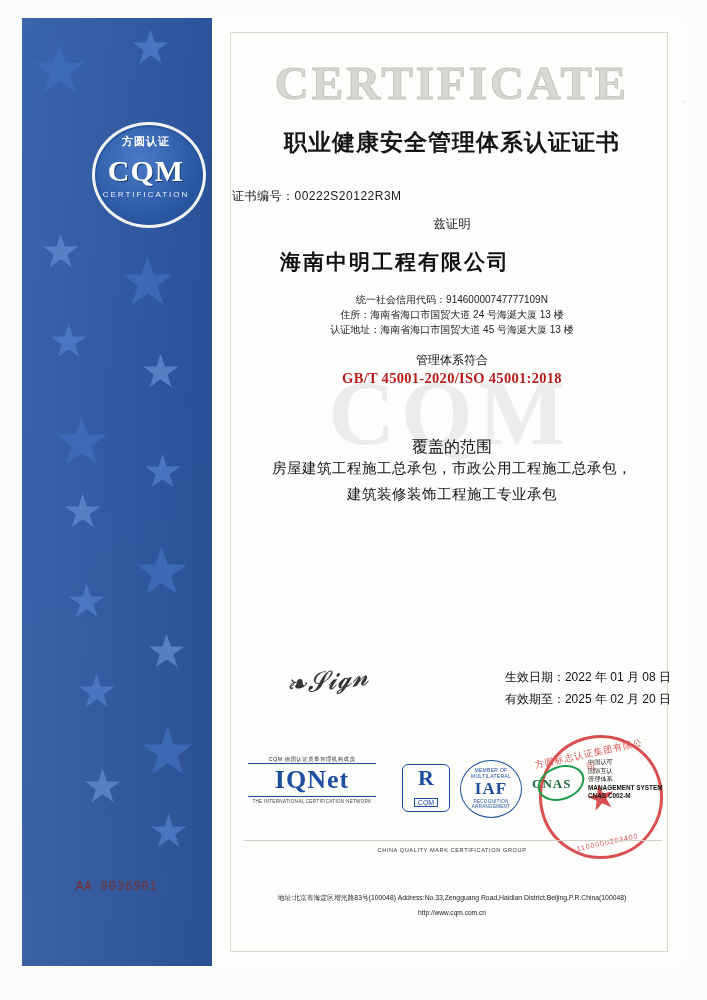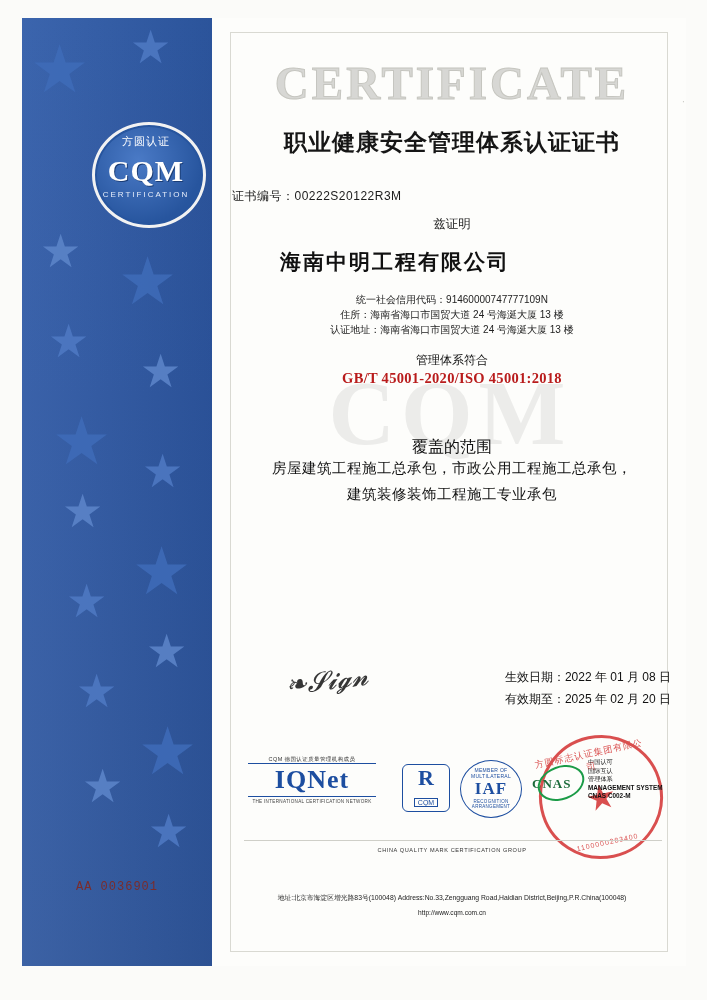--- a/index.html
+++ b/index.html
@@ -54,21 +54,21 @@
     box-shadow:0 0 0 2px #27559e inset;
   }
   .cqm-text{
     position:absolute;left:0;top:36px;width:128px;text-align:center;
     color:#ffffff;font-weight:bold;font-size:30px;letter-spacing:1px;
     font-family:"Liberation Serif", serif;
     text-shadow:1px 1px 0 #1b3d75;
   }
   .cqm-top{
     position:absolute;left:0;top:16px;width:128px;text-align:center;
-    color:#ffffff;font-size:11px;letter-spacing:1px;
+    color:#ffffff;font-size:11px;letter-spacing:1px;font-weight:bold;
   }
   .cqm-bottom{
     position:absolute;left:0;top:72px;width:128px;text-align:center;
     color:#e7eefb;font-size:8px;letter-spacing:2px;
   }
   
   .wm-top{
     position:absolute;left:232px;top:56px;width:440px;
     text-align:center;
     font-family:"Liberation Serif", serif;
@@ -276,21 +276,21 @@
   <div class="c-no">
     <span>证书编号：</span><span>00222S20122R3M</span>
   </div>
 
   <div class="c-hereby">兹证明</div>
 
   <div class="c-company">海南中明工程有限公司</div>
 
   <div class="c-small" style="top:292px;">统一社会信用代码：91460000747777109N</div>
   <div class="c-small" style="top:307px;">住所：海南省海口市国贸大道 24 号海涎大厦 13 楼</div>
-  <div class="c-small" style="top:322px;">认证地址：海南省海口市国贸大道 24 号海涎大厦 13 楼</div>
+  <div class="c-small" style="top:322px;">认证地址：海南省海口市国贸大道 45 号海涎大厦 13 楼</div>
 
   <div class="c-std-label">管理体系符合</div>
   <div class="c-std">GB/T 45001-2020/ISO 45001:2018</div>
 
   <div class="c-scope-label">覆盖的范围</div>
   <div class="c-scope">
     <div>房屋建筑工程施工总承包，市政公用工程施工总承包，</div>
     <div>建筑装修装饰工程施工专业承包</div>
   </div>
 

